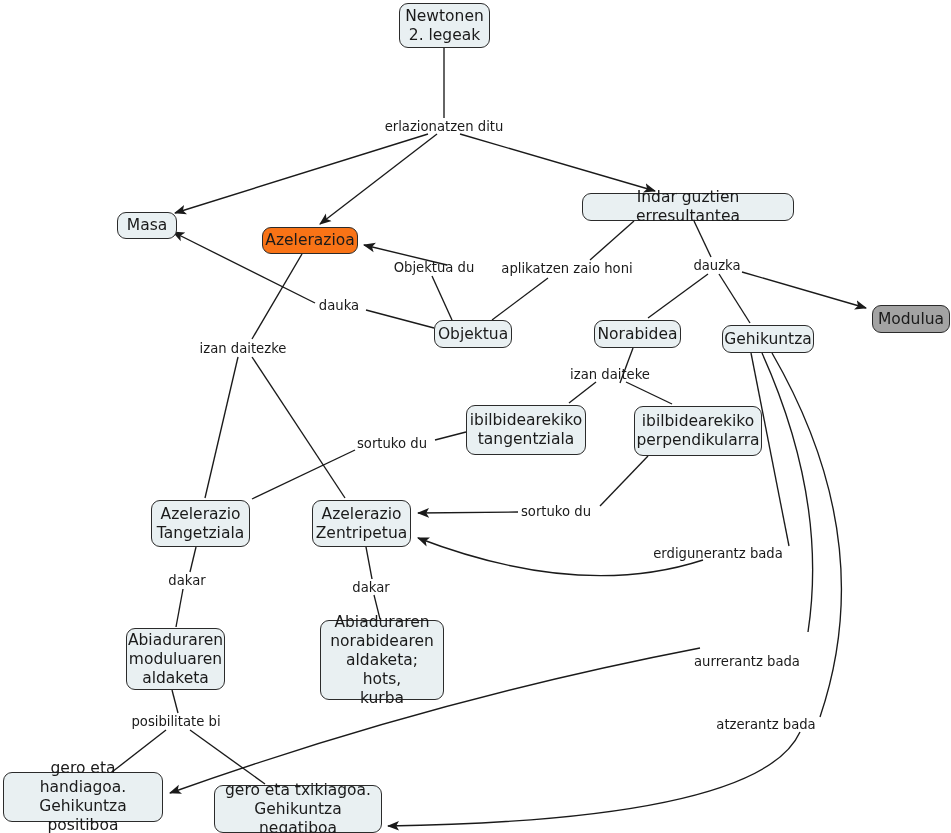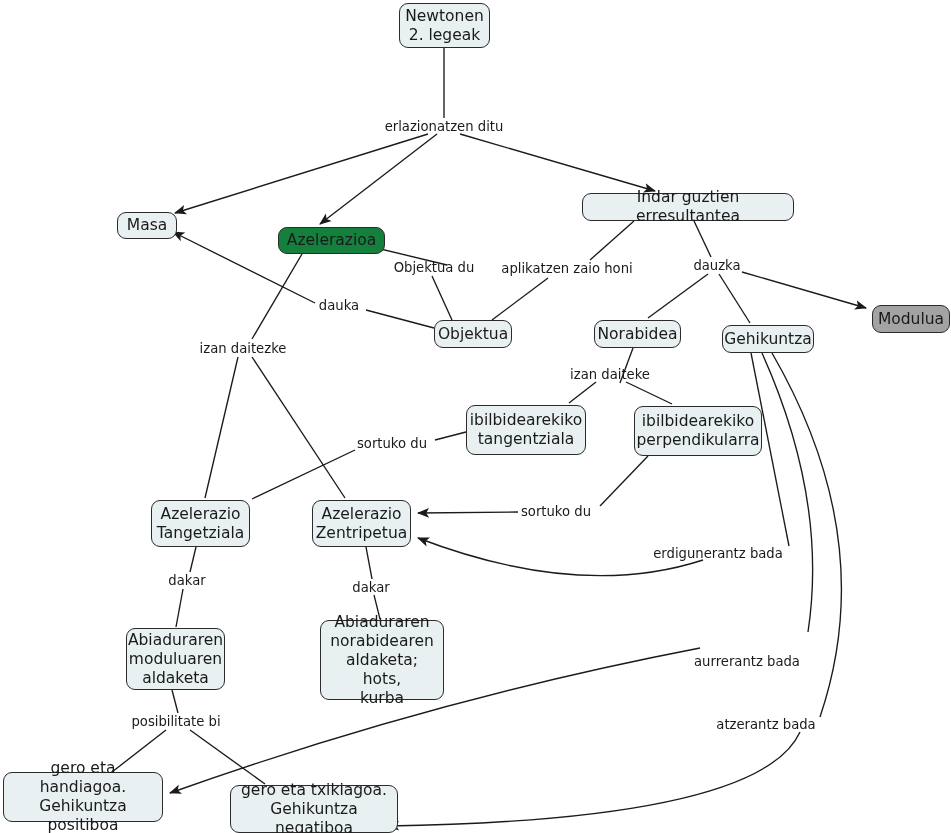--- a/index.html
+++ b/index.html
@@ -103,21 +103,21 @@
         <path d="M 172,690 L 178,713" fill="none" stroke="#1a1a1a" stroke-width="1.35"></path>
         <path d="M 166,730 L 112,772" fill="none" stroke="#1a1a1a" stroke-width="1.35"></path>
         <path d="M 190,730 L 265,784" fill="none" stroke="#1a1a1a" stroke-width="1.35"></path>
       </g>
   </svg>
 
   <div id="nodes-group">
       <div class="node" style="left: 399px; top: 3px; width: 91px; height: 45px; background: rgb(233, 240, 242); border-color: rgb(43, 43, 43); color: rgb(26, 26, 26);">Newtonen
 2. legeak</div>
       <div class="node" style="left: 117px; top: 212px; width: 60px; height: 27px; background: rgb(233, 240, 242); border-color: rgb(43, 43, 43); color: rgb(26, 26, 26);">Masa</div>
-      <div class="node" style="left: 278px; top: 227px; width: 107px; height: 27px; background: #15803d; border-color: rgb(43, 43, 43); color: rgb(26, 26, 26);">Azelerazioa</div>
+      <div class="node" style="left: 262px; top: 227px; width: 96px; height: 27px; background: #f97316; border-color: rgb(43, 43, 43); color: rgb(26, 26, 26);">Azelerazioa</div>
       <div class="node" style="left: 582px; top: 193px; width: 212px; height: 28px; background: rgb(233, 240, 242); border-color: rgb(43, 43, 43); color: rgb(26, 26, 26);">Indar guztien erresultantea</div>
       <div class="node" style="left: 434px; top: 320px; width: 78px; height: 28px; background: rgb(233, 240, 242); border-color: rgb(43, 43, 43); color: rgb(26, 26, 26);">Objektua</div>
       <div class="node" style="left: 594px; top: 320px; width: 87px; height: 28px; background: rgb(233, 240, 242); border-color: rgb(43, 43, 43); color: rgb(26, 26, 26);">Norabidea</div>
       <div class="node" style="left: 722px; top: 325px; width: 92px; height: 28px; background: rgb(233, 240, 242); border-color: rgb(43, 43, 43); color: rgb(26, 26, 26);">Gehikuntza</div>
       <div class="node" style="left: 872px; top: 305px; width: 78px; height: 28px; background: #a3a3a3; border-color: rgb(43, 43, 43); color: rgb(26, 26, 26);">Modulua</div>
       <div class="node" style="left: 466px; top: 405px; width: 120px; height: 50px; background: rgb(233, 240, 242); border-color: rgb(43, 43, 43); color: rgb(26, 26, 26);">ibilbidearekiko
 tangentziala</div>
       <div class="node" style="left: 634px; top: 406px; width: 128px; height: 50px; background: rgb(233, 240, 242); border-color: rgb(43, 43, 43); color: rgb(26, 26, 26);">ibilbidearekiko
 perpendikularra</div>
       <div class="node" style="left: 151px; top: 500px; width: 99px; height: 47px; background: rgb(233, 240, 242); border-color: rgb(43, 43, 43); color: rgb(26, 26, 26);">Azelerazio
@@ -126,21 +126,21 @@
 Zentripetua</div>
       <div class="node" style="left: 126px; top: 628px; width: 99px; height: 62px; background: rgb(233, 240, 242); border-color: rgb(43, 43, 43); color: rgb(26, 26, 26);">Abiaduraren
 moduluaren
 aldaketa</div>
       <div class="node" style="left: 320px; top: 620px; width: 124px; height: 80px; background: rgb(233, 240, 242); border-color: rgb(43, 43, 43); color: rgb(26, 26, 26);">Abiaduraren
 norabidearen
 aldaketa; hots,
 kurba</div>
       <div class="node" style="left: 3px; top: 772px; width: 160px; height: 50px; background: rgb(233, 240, 242); border-color: rgb(43, 43, 43); color: rgb(26, 26, 26);">gero eta handiagoa.
 Gehikuntza positiboa</div>
-      <div class="node" style="left: 230px; top: 785px; width: 168px; height: 48px; background: rgb(233, 240, 242); border-color: rgb(43, 43, 43); color: rgb(26, 26, 26);">gero eta txikiagoa.
+      <div class="node" style="left: 214px; top: 785px; width: 168px; height: 48px; background: rgb(233, 240, 242); border-color: rgb(43, 43, 43); color: rgb(26, 26, 26);">gero eta txikiagoa.
 Gehikuntza negatiboa</div>
     </div>
   <div id="labels-group">
       <div class="link-label" style="left: 444px; top: 126px; color: rgb(26, 26, 26);">erlazionatzen ditu</div>
       <div class="link-label" style="left: 434px; top: 267px; color: rgb(26, 26, 26);">Objektua du</div>
       <div class="link-label" style="left: 567px; top: 268px; color: rgb(26, 26, 26);">aplikatzen zaio honi</div>
       <div class="link-label" style="left: 717px; top: 265px; color: rgb(26, 26, 26);">dauzka</div>
       <div class="link-label" style="left: 339px; top: 305px; color: rgb(26, 26, 26);">dauka</div>
       <div class="link-label" style="left: 243px; top: 348px; color: rgb(26, 26, 26);">izan daitezke</div>
       <div class="link-label" style="left: 610px; top: 374px; color: rgb(26, 26, 26);">izan daiteke</div>

